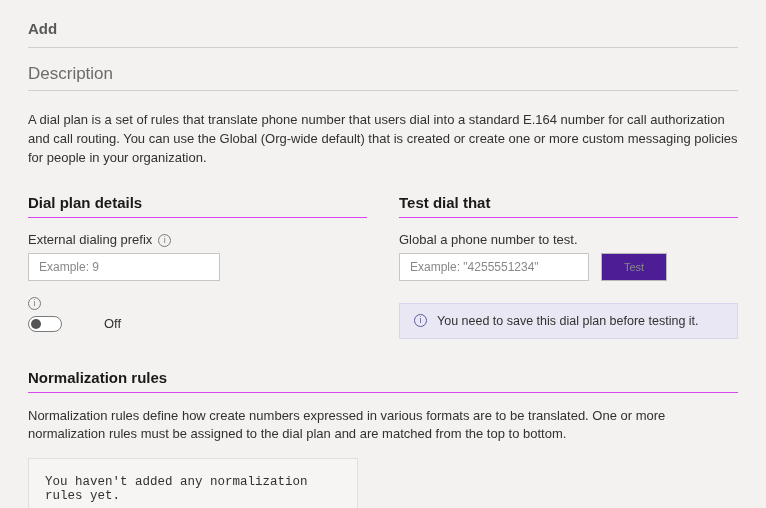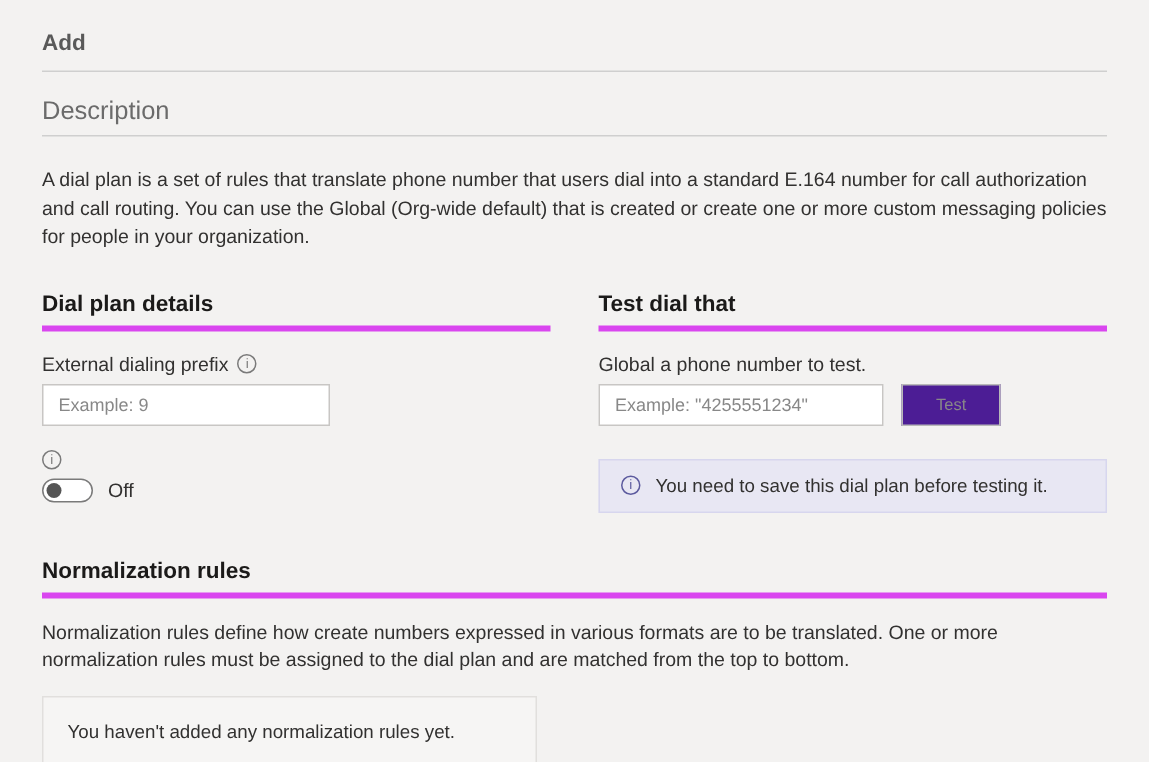--- a/index.html
+++ b/index.html
@@ -38,28 +38,28 @@
     display: flex;
     gap: 32px;
     margin-bottom: 30px;
   }
   .col { flex: 1; min-width: 0; }
   .section-h {
     font-size: 15px;
     font-weight: 700;
     color: #1b1a19;
     padding-bottom: 6px;
-    border-bottom: 4px solid #d946ef;
+    border-bottom: 1px solid #d946ef;
     margin-bottom: 14px;
   }
   .field-label {
     font-size: 13px;
     color: #323130;
     display: flex;
-    align-items: center;
+    align-items: flex-end;
     gap: 6px;
     margin-bottom: 6px;
   }
   .info-icon {
     width: 13px; height: 13px;
     border: 1px solid #7a7a7a;
     border-radius: 50%;
     display: inline-flex;
     align-items: center;
     justify-content: center;
@@ -93,21 +93,21 @@
     cursor: pointer;
   }
   .toggle .knob {
     width: 10px; height: 10px;
     background: #555;
     border-radius: 50%;
     position: absolute;
     left: 2px; top: 50%;
     transform: translateY(-50%);
   }
-  .toggle-state { font-size: 13px; color: #323130; }
+  .toggle-state { font-size: 13px; color: #323130; margin-left: 32px; }
   .test-row {
     display: flex;
     gap: 12px;
     align-items: center;
   }
   .test-input {
     width: 190px;
     height: 28px;
     border: 1px solid #c8c6c4;
     background: #fff;
@@ -142,20 +142,21 @@
   }
   .empty-card {
     background: #f6f5f4;
     border: 1px solid #e1dfdd;
     padding: 16px 16px 16px 16px;
     width: 330px;
   }
   .empty-text {
     font-size: 12.5px;
     margin-bottom: 28px;
+    font-family: Liberation Mono, monospace;
   }
   .btn-outline {
     height: 28px;
     padding: 0 20px;
     border: 1px solid #4b4ba3;
     background: #fff;
     color: #4b4ba3;
     font-size: 12px;
     cursor: pointer;
   }

